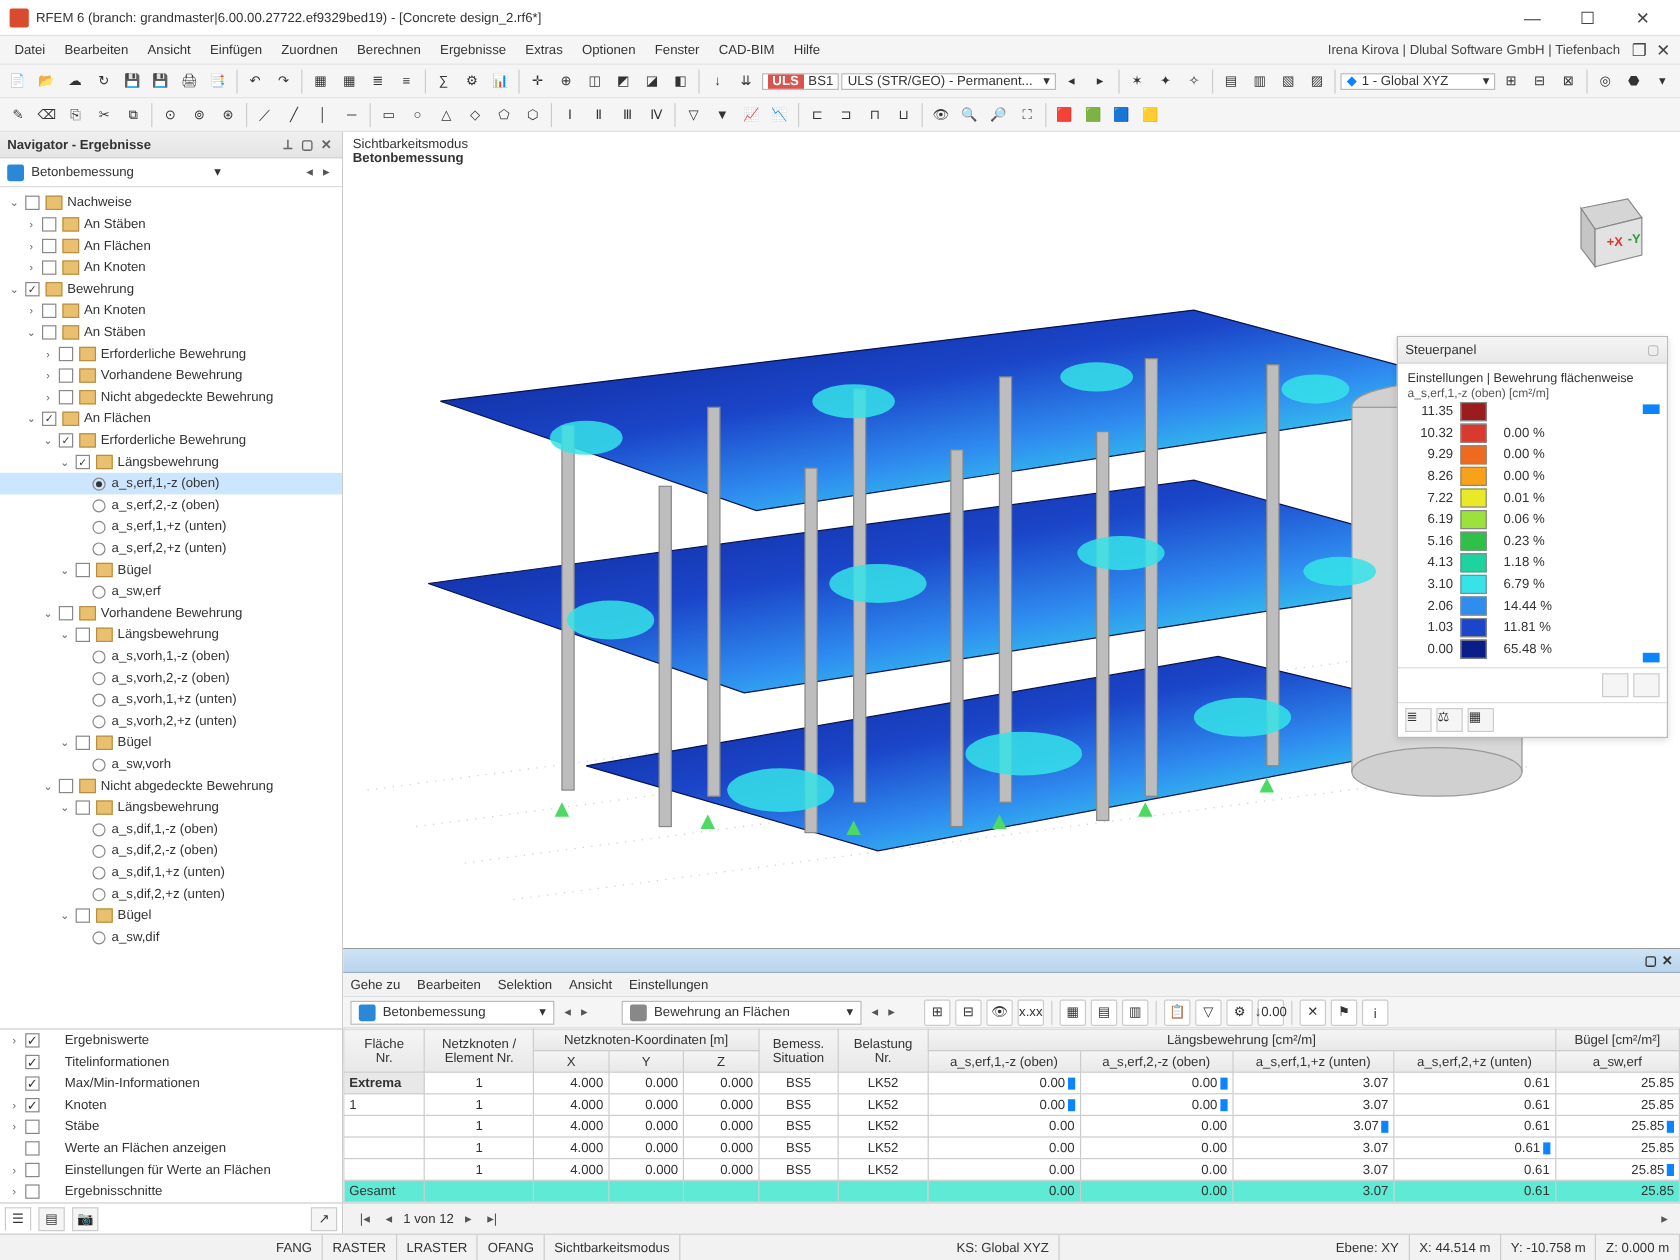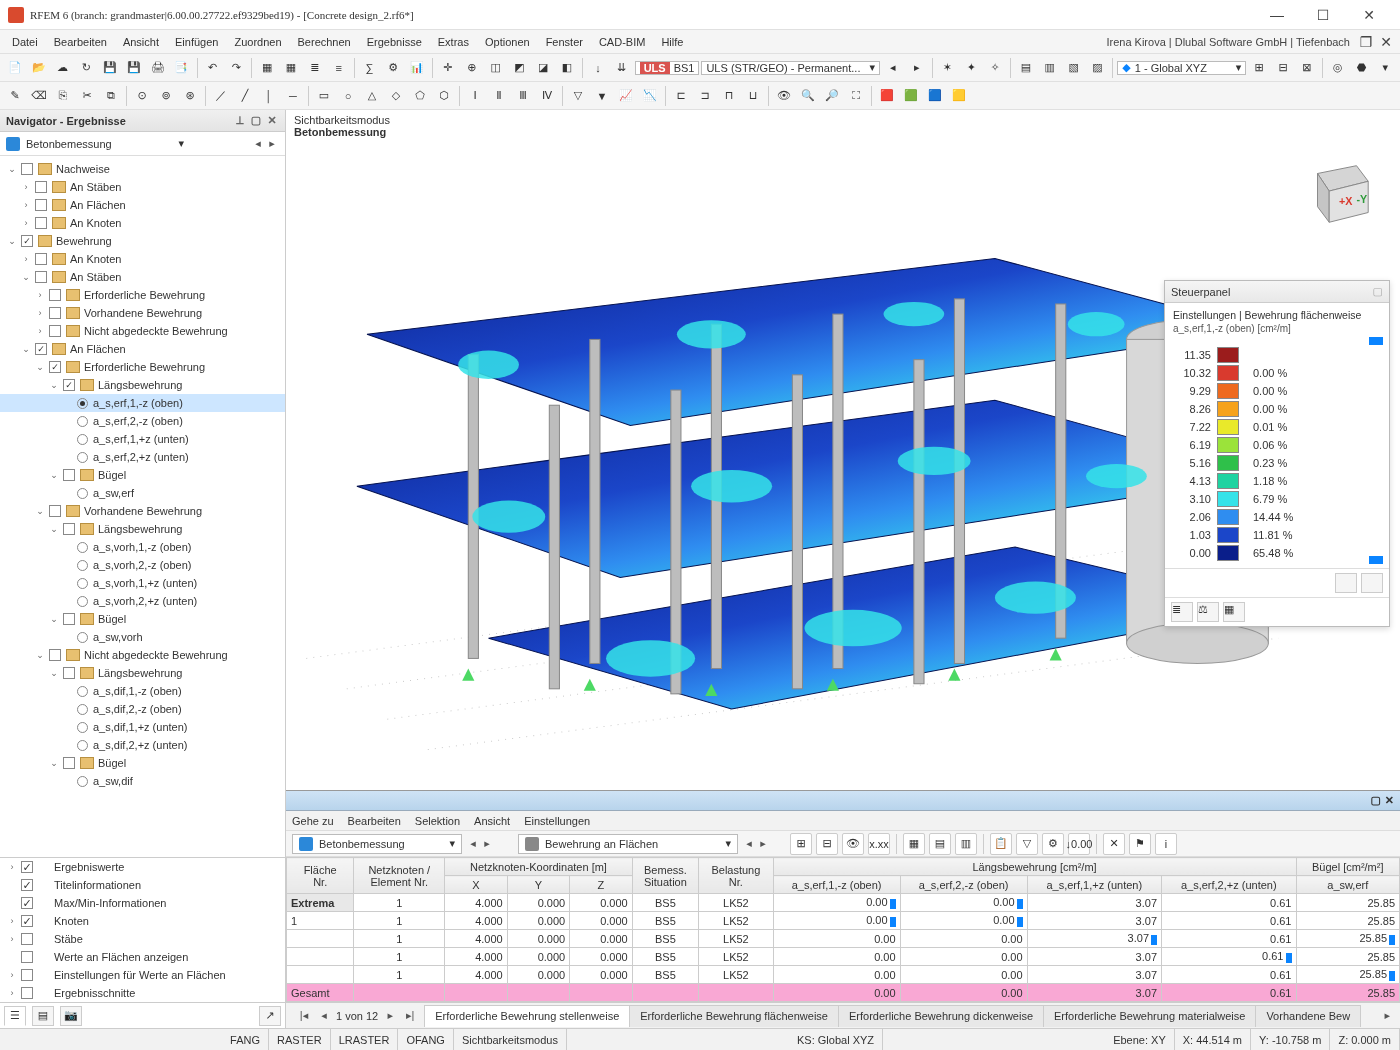--- a/index.html
+++ b/index.html
@@ -1,19 +1,19 @@
 <!DOCTYPE html>
 <html><head>
 <meta charset="utf-8">
 <style>
 * { margin:0; padding:0; box-sizing:border-box; font-family:"Segoe UI",Tahoma,sans-serif; font-size:11px; color:#333; }
 body { background:#fff; overflow:hidden; width:1400px; height:1050px; position:relative; }
 .titlebar { height:30px; background:#fff; border-bottom:1px solid #e0e0e0; display:flex; align-items:center; padding:0 8px; }
 .titlebar .app-icon { width:16px; height:16px; background:#d94a2e; border-radius:2px; margin-right:6px; }
-.titlebar .title { flex:0 0 auto; color:#333;font-family:Liberation Serif, serif; }
+.titlebar .title { flex:0 0 auto; color:#333; }
 .titlebar .spacer { flex:1; }
 .winbtn { width:46px; height:30px; display:flex; align-items:center; justify-content:center; font-size:14px; color:#444; }
 .menubar { height:24px; background:#f5f5f5; border-bottom:1px solid #e0e0e0; display:flex; align-items:center; padding:0 4px; }
 .menubar .mi { padding:0 8px; line-height:24px; }
 .menubar .right { margin-left:auto; color:#444; padding-right:6px; }
 .toolbar { height:28px; background:#f5f5f5; border-bottom:1px solid #e0e0e0; display:flex; align-items:center; padding:0 4px; gap:2px; overflow:hidden; }
 .tbtn { width:22px; height:22px; display:flex; align-items:center; justify-content:center; border:1px solid transparent; border-radius:2px; }
 .tsep { width:1px; height:20px; background:#ccc; margin:0 2px; }
 .tbox { height:14px; border:1px solid #bbb; background:#fff; padding:0 4px; display:flex; align-items:center; gap:4px; }
 .uls-tag { background:#d9534f; color:#fff; padding:0 4px; font-weight:bold; }
@@ -49,21 +49,21 @@
 .viewport { flex:1; position:relative; background:#fff; display:flex; flex-direction:column; }
 .vp-head { padding:4px 8px; color:#444; }
 .vp-head b{font-weight:bold;}
 .vp-canvas { flex:1; position:relative; background:#fff; overflow:hidden; }
 .cube { position:absolute; top:12px; right:24px; width:78px; height:78px; }
 .cube svg { width:100%; height:100%; }
 .steuer { position:absolute; top:138px; right:10px; width:226px; background:#fff; border:1px solid #bbb; box-shadow:0 2px 6px rgba(0,0,0,.15); }
 .steuer .hdr { height:22px; background:linear-gradient(#f5f5f5,#e8e8e8); border-bottom:1px solid #ccc; display:flex; align-items:center; padding:0 6px; color:#666; }
 .steuer .body { padding:6px 8px; }
 .steuer .cap { font-size:10.5px; margin-bottom:2px; }
-.steuer .sub { font-size:10px; color:#555; margin-bottom:12px; }
+.steuer .sub { font-size:10px; color:#555; margin-bottom:0; }
 .legend-row { display:flex; align-items:center; height:18px; }
 .legend-row .val { width:44px; text-align:right; padding-right:6px; }
 .legend-row .sw { width:22px; height:16px; border:1px solid #888; }
 .legend-row .pct { padding-left:14px; }
 .slider-thumb { width:14px; height:8px; background:#0a84ff; position:absolute; right:6px; }
 .steuer .foot { border-top:1px solid #ddd; padding:4px 6px; display:flex; justify-content:flex-end; gap:4px; }
 .steuer .foot .b, .steuer .tabrow .b { width:22px; height:20px; border:1px solid #ccc; background:#f5f5f5; }
 .steuer .tabrow { border-top:1px solid #ddd; padding:4px 6px; display:flex; gap:4px; }
 .model-svg { position:absolute; left:0; top:0; width:100%; height:100%; }
 .minmax { padding:4px 8px; color:#333; }
@@ -77,21 +77,21 @@
 .rp-bar .arr{display:flex;}
 .rp-bar .arr span{width:14px;text-align:center;color:#555;}
 .rp-bar .tbtn{width:22px;height:22px;border:1px solid #ccc;background:#fff;}
 .rp-table { overflow:auto; background:#fff; }
 table.data { border-collapse:collapse; width:100%; }
 table.data th, table.data td { border:1px solid #ccc; padding:1px 4px; height:18px; background:#fff; }
 table.data th { background:linear-gradient(#f5f5f5,#e8e8e8); font-weight:normal; text-align:center; }
 table.data td.num { text-align:right; }
 table.data td.ctr { text-align:center; }
 table.data tr.extrema td:first-child { background:#e8e8e8; font-weight:bold; }
-table.data tr.gesamt td { background:#f9a8d4;margin-top:40px; }
+table.data tr.gesamt td { background:#5eead4;margin-top:40px; }
 .marker { display:inline-block; width:6px; height:10px; background:#0a84ff; margin-left:2px; vertical-align:middle; }
 .rp-tabs { height:26px; border-top:1px solid #ccc; background:#f2f2f2; display:flex; align-items:center; padding:0 4px; gap:0; overflow:hidden; }
 .rp-tabs .pg{display:flex;align-items:center;gap:4px;padding:0 6px;}
 .rp-tabs .pg .btn{width:16px;text-align:center;color:#555;}
 .rp-tabs .tab { padding:0 10px; height:22px; display:flex; align-items:center; border:1px solid #ccc; border-bottom:none; background:#e8e8e8; margin-right:-1px; white-space:nowrap; }
 .rp-tabs .tab.active { background:#fff; }
 .status { position:absolute; left:0; right:0; bottom:0; height:22px; background:#f2f2f2; border-top:1px solid #ccc; display:flex; align-items:center; font-size:10.5px; }
 .status .cell { padding:0 8px; border-right:1px solid #ccc; height:100%; display:flex; align-items:center; }
 .status .spacer{flex:1;}
 </style>
@@ -702,21 +702,21 @@
         <div class="sel" style="width:170px">
             <span class="ico"></span>
             <span>Betonbemessung</span>
             <span style="margin-left:auto">▾</span>
           </div>
         <div class="arr">
             <span>◂</span>
             <span>▸</span>
           </div>
         <div style="width:16px"></div>
-        <div class="sel" style="width:220px">
+        <div class="sel" style="width:200px">
             <span class="ico" style="background:#888"></span>
             <span>Bewehrung an Flächen</span>
             <span style="margin-left:auto">▾</span>
           </div>
         <div class="arr">
             <span>◂</span>
             <span>▸</span>
           </div>
         <div style="width:12px"></div>
         <div class="tbtn">⊞</div>
@@ -849,27 +849,20 @@
           </table>
       </div>
       <div class="rp-tabs">
         <div class="pg">
           <span class="btn">|◂</span>
           <span class="btn">◂</span>
           <span>1 von 12</span>
           <span class="btn">▸</span>
           <span class="btn">▸|</span>
         </div>
-        <div id="rp-tabs-list" style="display:flex">
-            <div class="tab active">Erforderliche Bewehrung stellenweise</div>
-            <div class="tab">Erforderliche Bewehrung flächenweise</div>
-            <div class="tab">Erforderliche Bewehrung dickenweise</div>
-            <div class="tab">Erforderliche Bewehrung materialweise</div>
-            <div class="tab">Vorhandene Bew</div>
-          </div>
         <span style="margin-left:auto;padding:0 6px;color:#555">▸</span>
       </div>
     </div>
   </div>
 </div>
 
 <div class="status">
   <div class="spacer"></div>
   <div class="cell">FANG</div>
   <div class="cell">RASTER</div>

